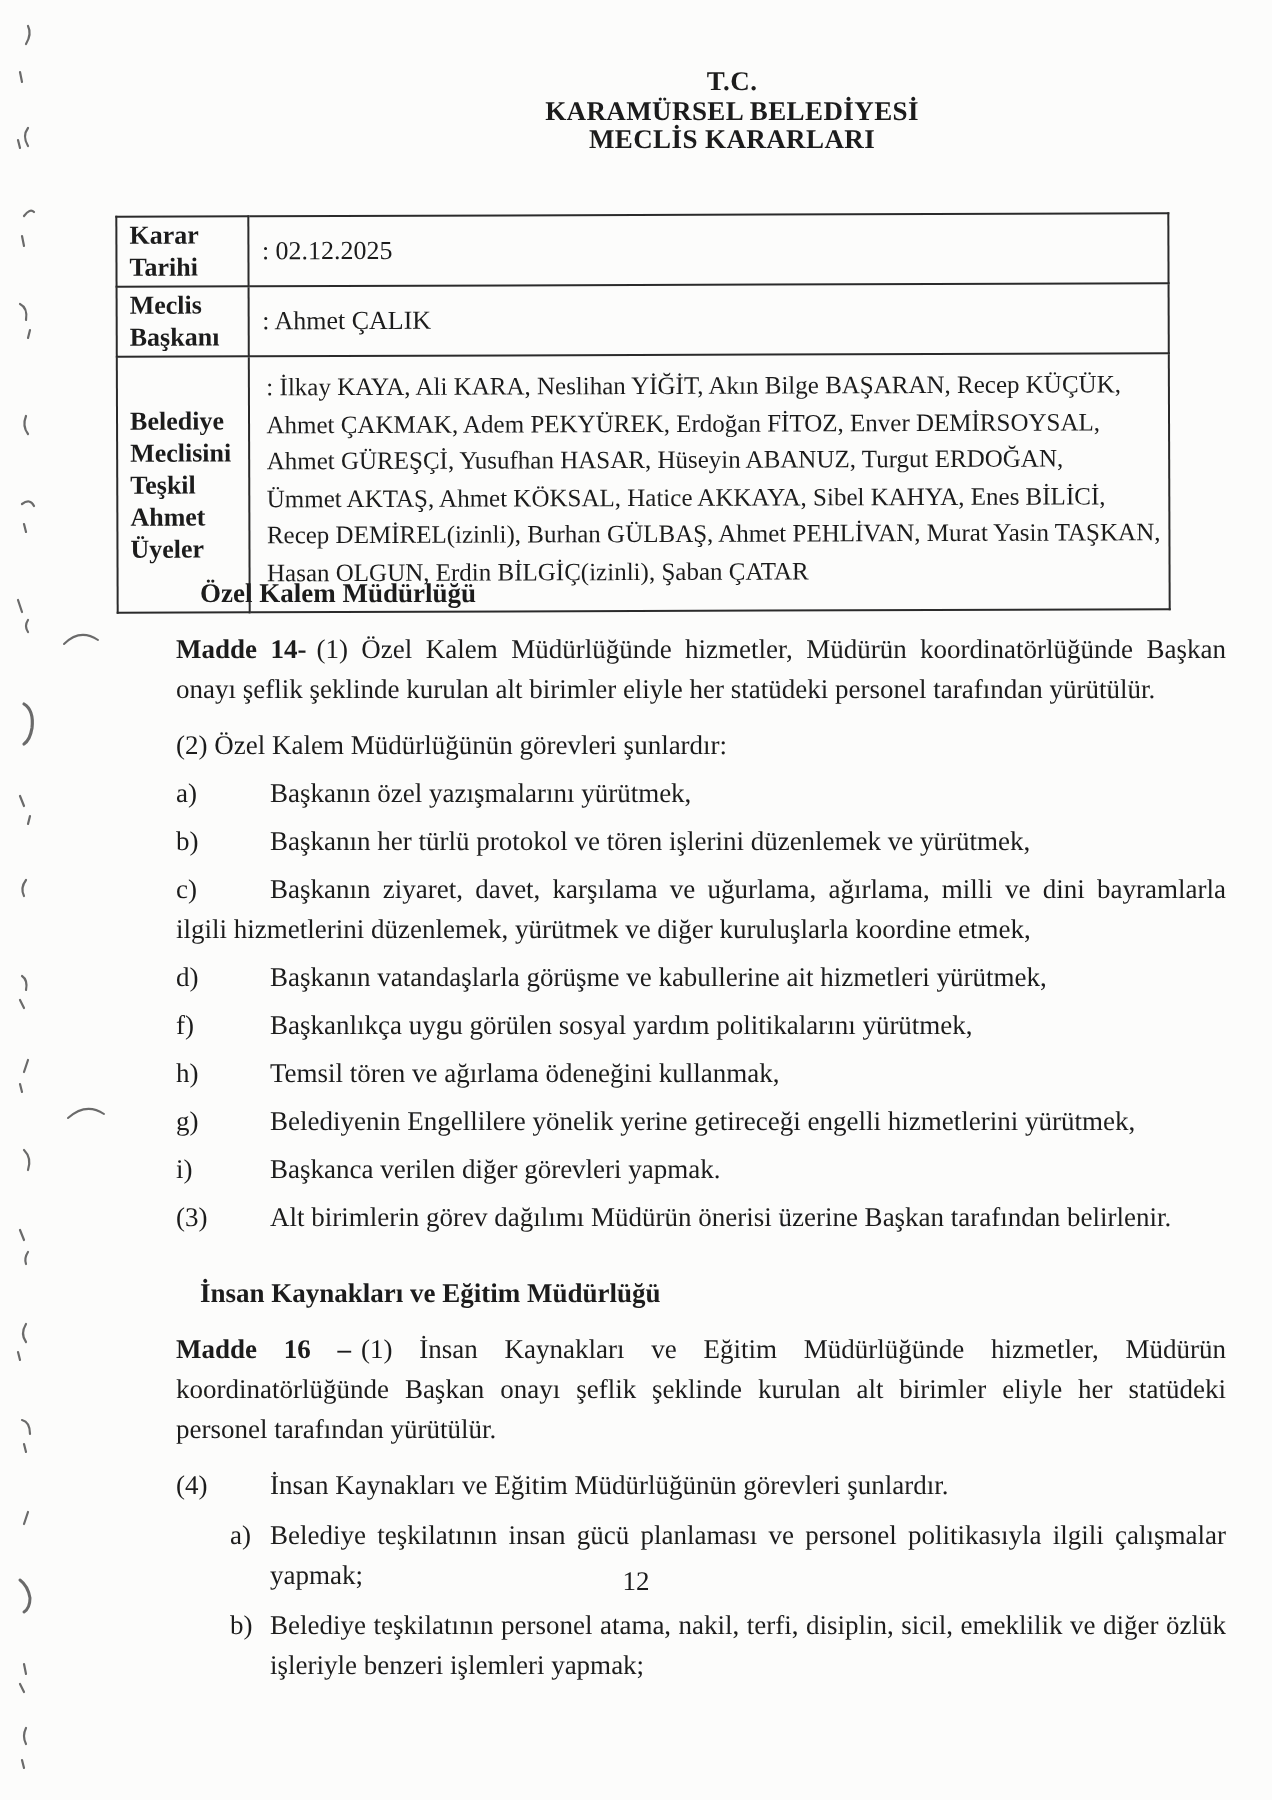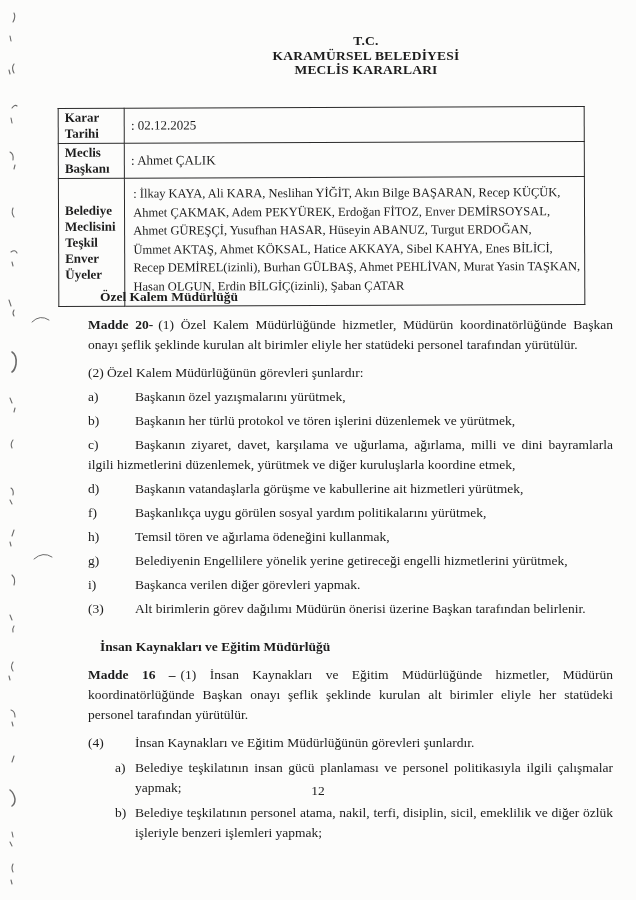--- a/index.html
+++ b/index.html
@@ -111,21 +111,21 @@
         </tr>
       </tbody>
     <tbody>
       <tr class="members-row">
         <td class="lbl members-lbl">
 
             <div>Belediye</div>
 
             <div>Meclisini</div>
 
-            <div>Teşkil Enver</div>
+            <div>Teşkil Ahmet</div>
 
             <div>Üyeler</div>
           </td>
         <td class="members-cell">
 
             <div>: İlkay KAYA, Ali KARA, Neslihan YİĞİT, Akın Bilge BAŞARAN, Recep KÜÇÜK,</div>
 
             <div>Ahmet ÇAKMAK, Adem PEKYÜREK,  Erdoğan FİTOZ, Enver DEMİRSOYSAL,</div>
 
             <div>Ahmet GÜREŞÇİ, Yusufhan HASAR,  Hüseyin ABANUZ,  Turgut ERDOĞAN,</div>
@@ -137,21 +137,21 @@
             <div>Hasan OLGUN, Erdin BİLGİÇ(izinli), Şaban ÇATAR</div>
           </td>
       </tr>
     </tbody>
   </table>
 
   <div class="body">
 
     <section>
       <h2>Özel Kalem Müdürlüğü</h2>
-      <p class="just"><span class="b">Madde 20-</span><span>(1) Özel Kalem Müdürlüğünde hizmetler,  Müdürün koordinatörlüğünde Başkan onayı şeflik şeklinde kurulan alt birimler eliyle her statüdeki personel tarafından yürütülür.</span></p>
+      <p class="just"><span class="b">Madde 14-</span><span>(1) Özel Kalem Müdürlüğünde hizmetler,  Müdürün koordinatörlüğünde Başkan onayı şeflik şeklinde kurulan alt birimler eliyle her statüdeki personel tarafından yürütülür.</span></p>
       <p>(2) Özel Kalem Müdürlüğünün görevleri şunlardır:</p>
       <div>
 
           <p class="s1-item"><span class="lab">a)</span><span>Başkanın özel yazışmalarını yürütmek,</span></p>
 
           <p class="s1-item"><span class="lab">b)</span><span>Başkanın her türlü protokol ve tören işlerini düzenlemek ve yürütmek,</span></p>
 
           <p class="s1-item"><span class="lab">c)</span><span>Başkanın ziyaret, davet, karşılama ve uğurlama, ağırlama, milli ve dini bayramlarla ilgili hizmetlerini düzenlemek, yürütmek ve diğer kuruluşlarla koordine etmek,</span></p>
 
           <p class="s1-item"><span class="lab">d)</span><span>Başkanın vatandaşlarla görüşme ve kabullerine ait hizmetleri yürütmek,</span></p>

